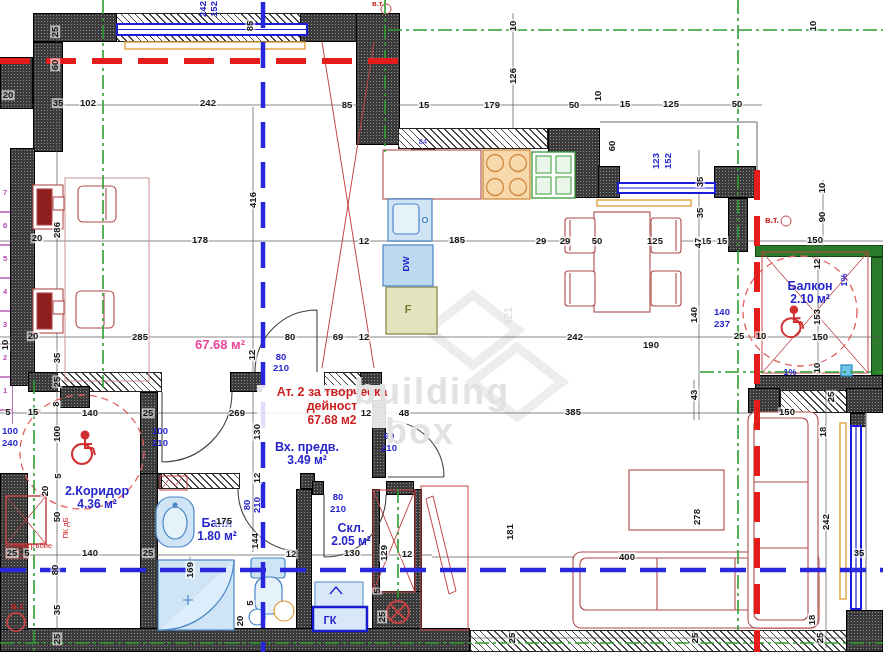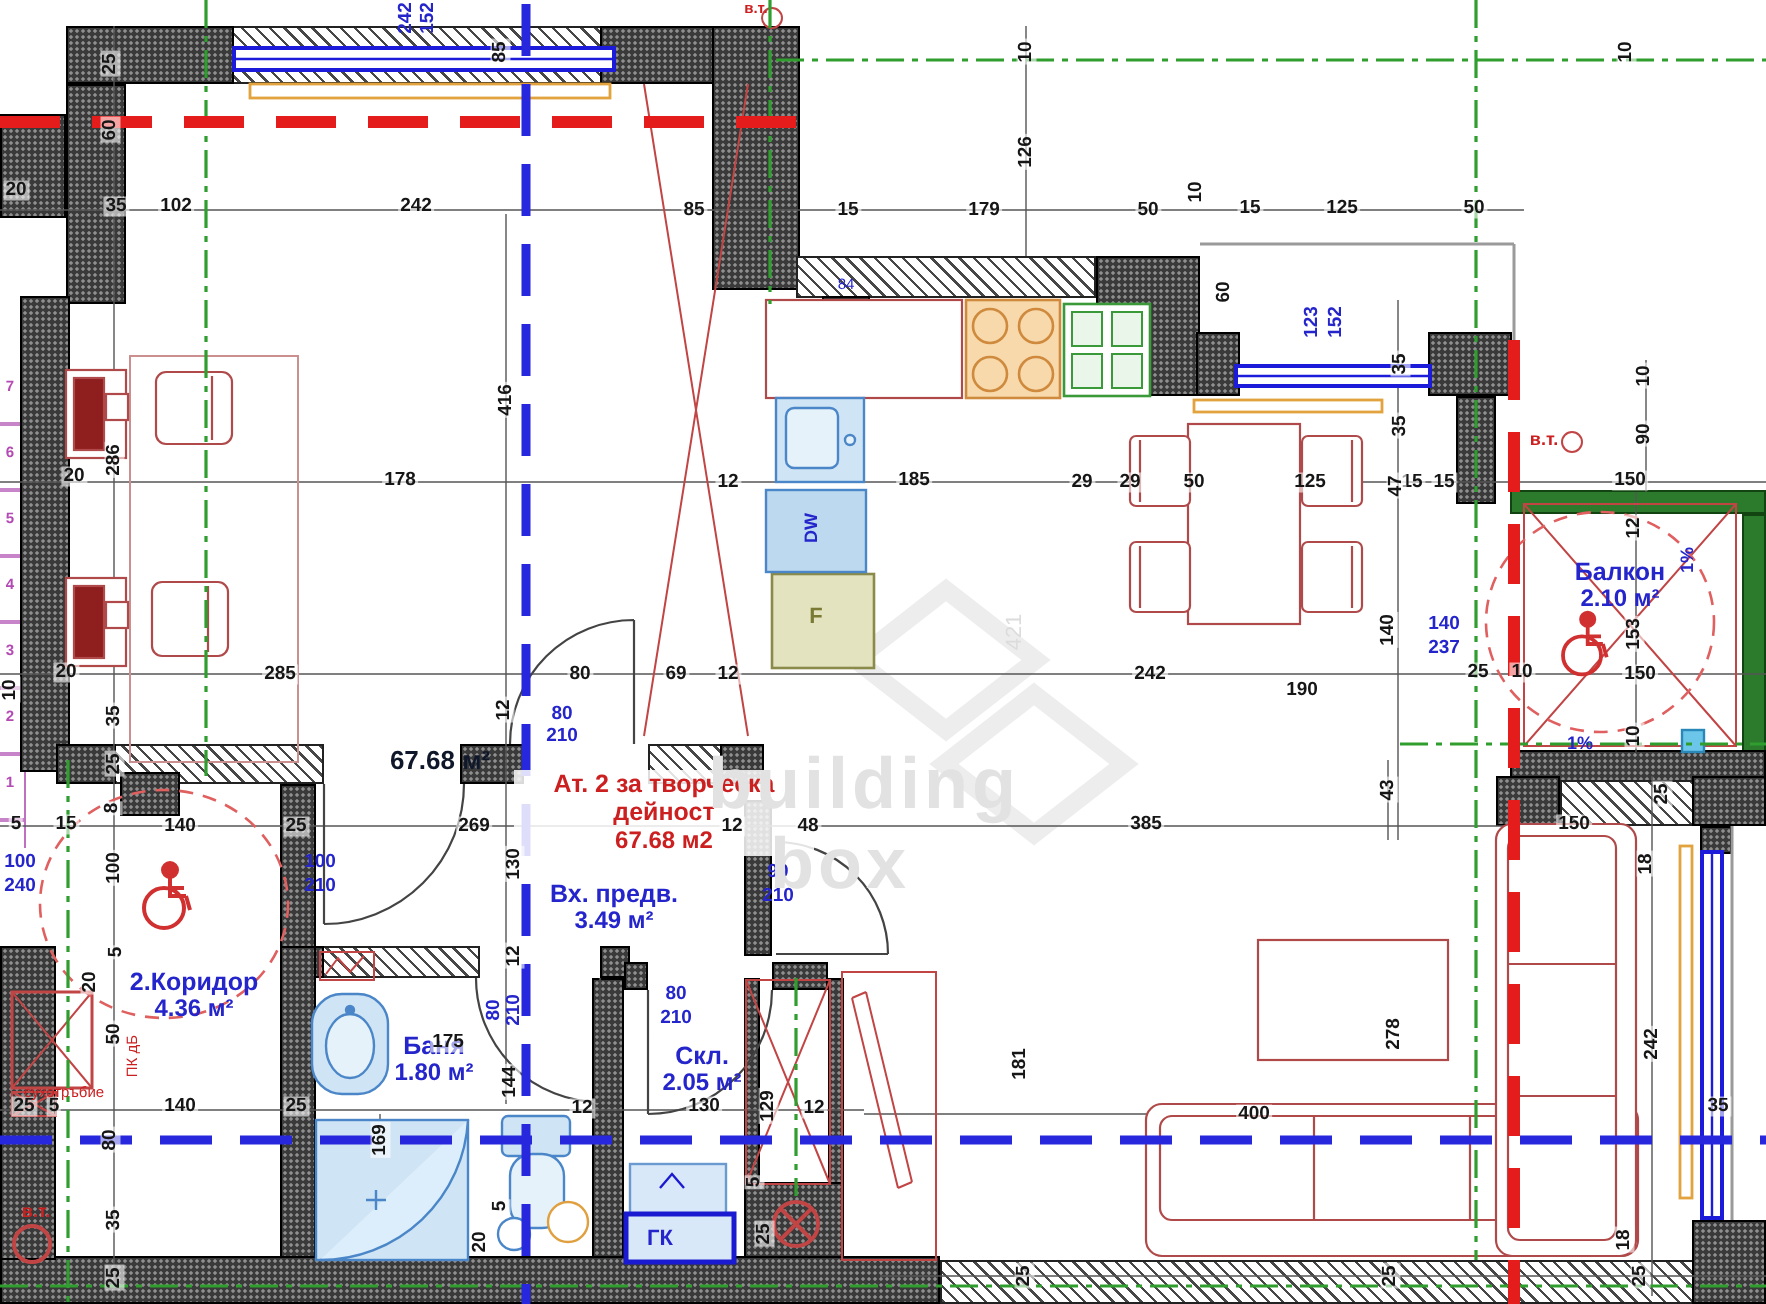--- a/index.html
+++ b/index.html
@@ -23,21 +23,21 @@
   .ann{position:absolute;transform:translate(-50%,-50%);white-space:nowrap;line-height:1;}
   .ann.red{color:#cc2020;}
   .ann.blue{color:#2525cc;}
   .ann.olive{color:#7a7a33;}
   .ann.purple{color:#b44ab4;}
   .ann.bold{font-weight:bold;}
   .ann.small{font-size:9px;}
   .ann.tiny{font-size:7.5px;}
   .ann.med{font-size:11px;font-weight:bold;}
   .ann.vert{transform:translate(-50%,-50%) rotate(-90deg);}
-  .ann.blueArea{color:#0f172a;font-weight:bold;font-size:13px;margin-top:36px;}
+  .ann.blueArea{color:#ec4899;font-weight:bold;font-size:13px;}
   .ann.wm{color:#e2e2e2;font-weight:bold;font-size:36px;letter-spacing:2px;}
   .ann.wmsm{color:#dcdcdc;font-size:11px;transform:translate(-50%,-50%) rotate(-90deg);}
   #stairs{position:absolute;left:0;top:180px;width:12px;height:244px;z-index:1;
           border-right:1.5px solid #c070c0;
           background:repeating-linear-gradient(180deg,transparent 0 31px,#c884c8 31px 33px);}
 </style>
 </head>
 <body>
 
 <div id="plan">

